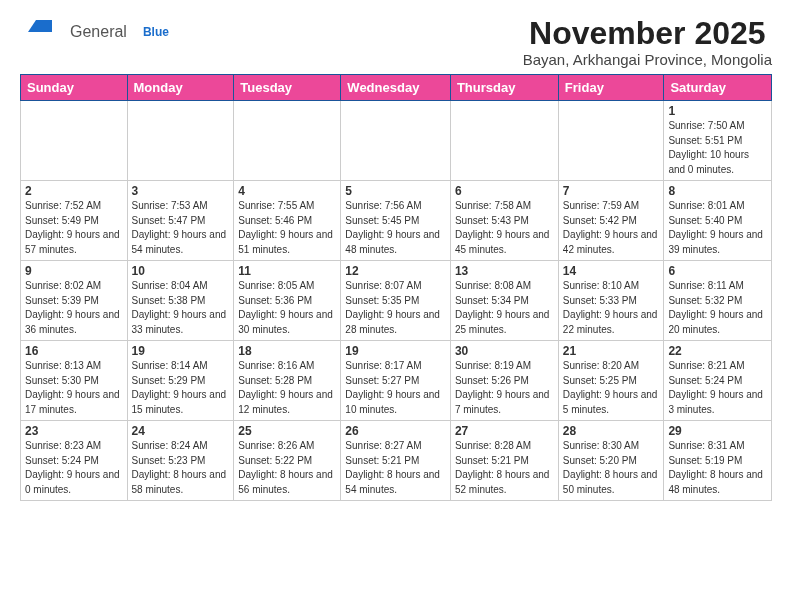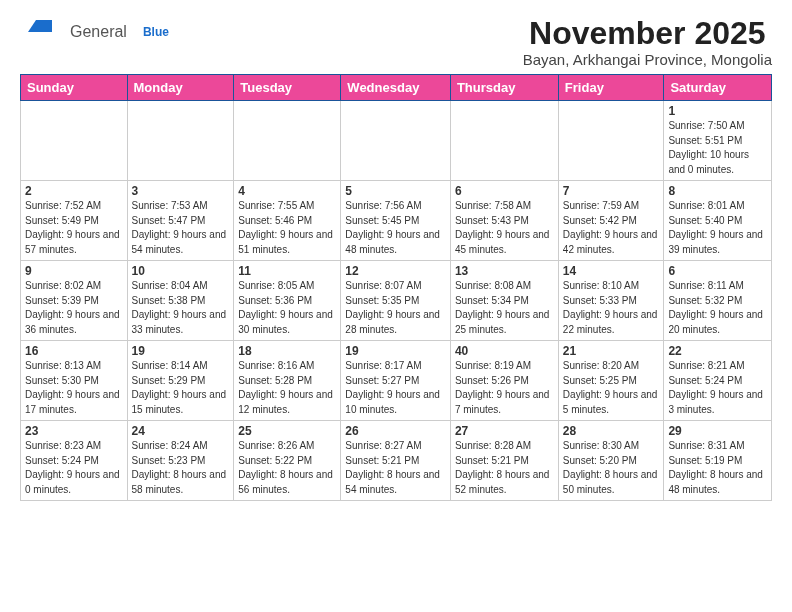--- a/index.html
+++ b/index.html
@@ -193,21 +193,21 @@
         </td>
         <td>
           <span class="day-number">18</span>
           <div class="day-info">Sunrise: 8:16 AM<br>Sunset: 5:28 PM<br>Daylight: 9 hours and 12 minutes.</div>
         </td>
         <td>
           <span class="day-number">19</span>
           <div class="day-info">Sunrise: 8:17 AM<br>Sunset: 5:27 PM<br>Daylight: 9 hours and 10 minutes.</div>
         </td>
         <td>
-          <span class="day-number">40</span>
+          <span class="day-number">30</span>
           <div class="day-info">Sunrise: 8:19 AM<br>Sunset: 5:26 PM<br>Daylight: 9 hours and 7 minutes.</div>
         </td>
         <td>
           <span class="day-number">21</span>
           <div class="day-info">Sunrise: 8:20 AM<br>Sunset: 5:25 PM<br>Daylight: 9 hours and 5 minutes.</div>
         </td>
         <td>
           <span class="day-number">22</span>
           <div class="day-info">Sunrise: 8:21 AM<br>Sunset: 5:24 PM<br>Daylight: 9 hours and 3 minutes.</div>
         </td>

